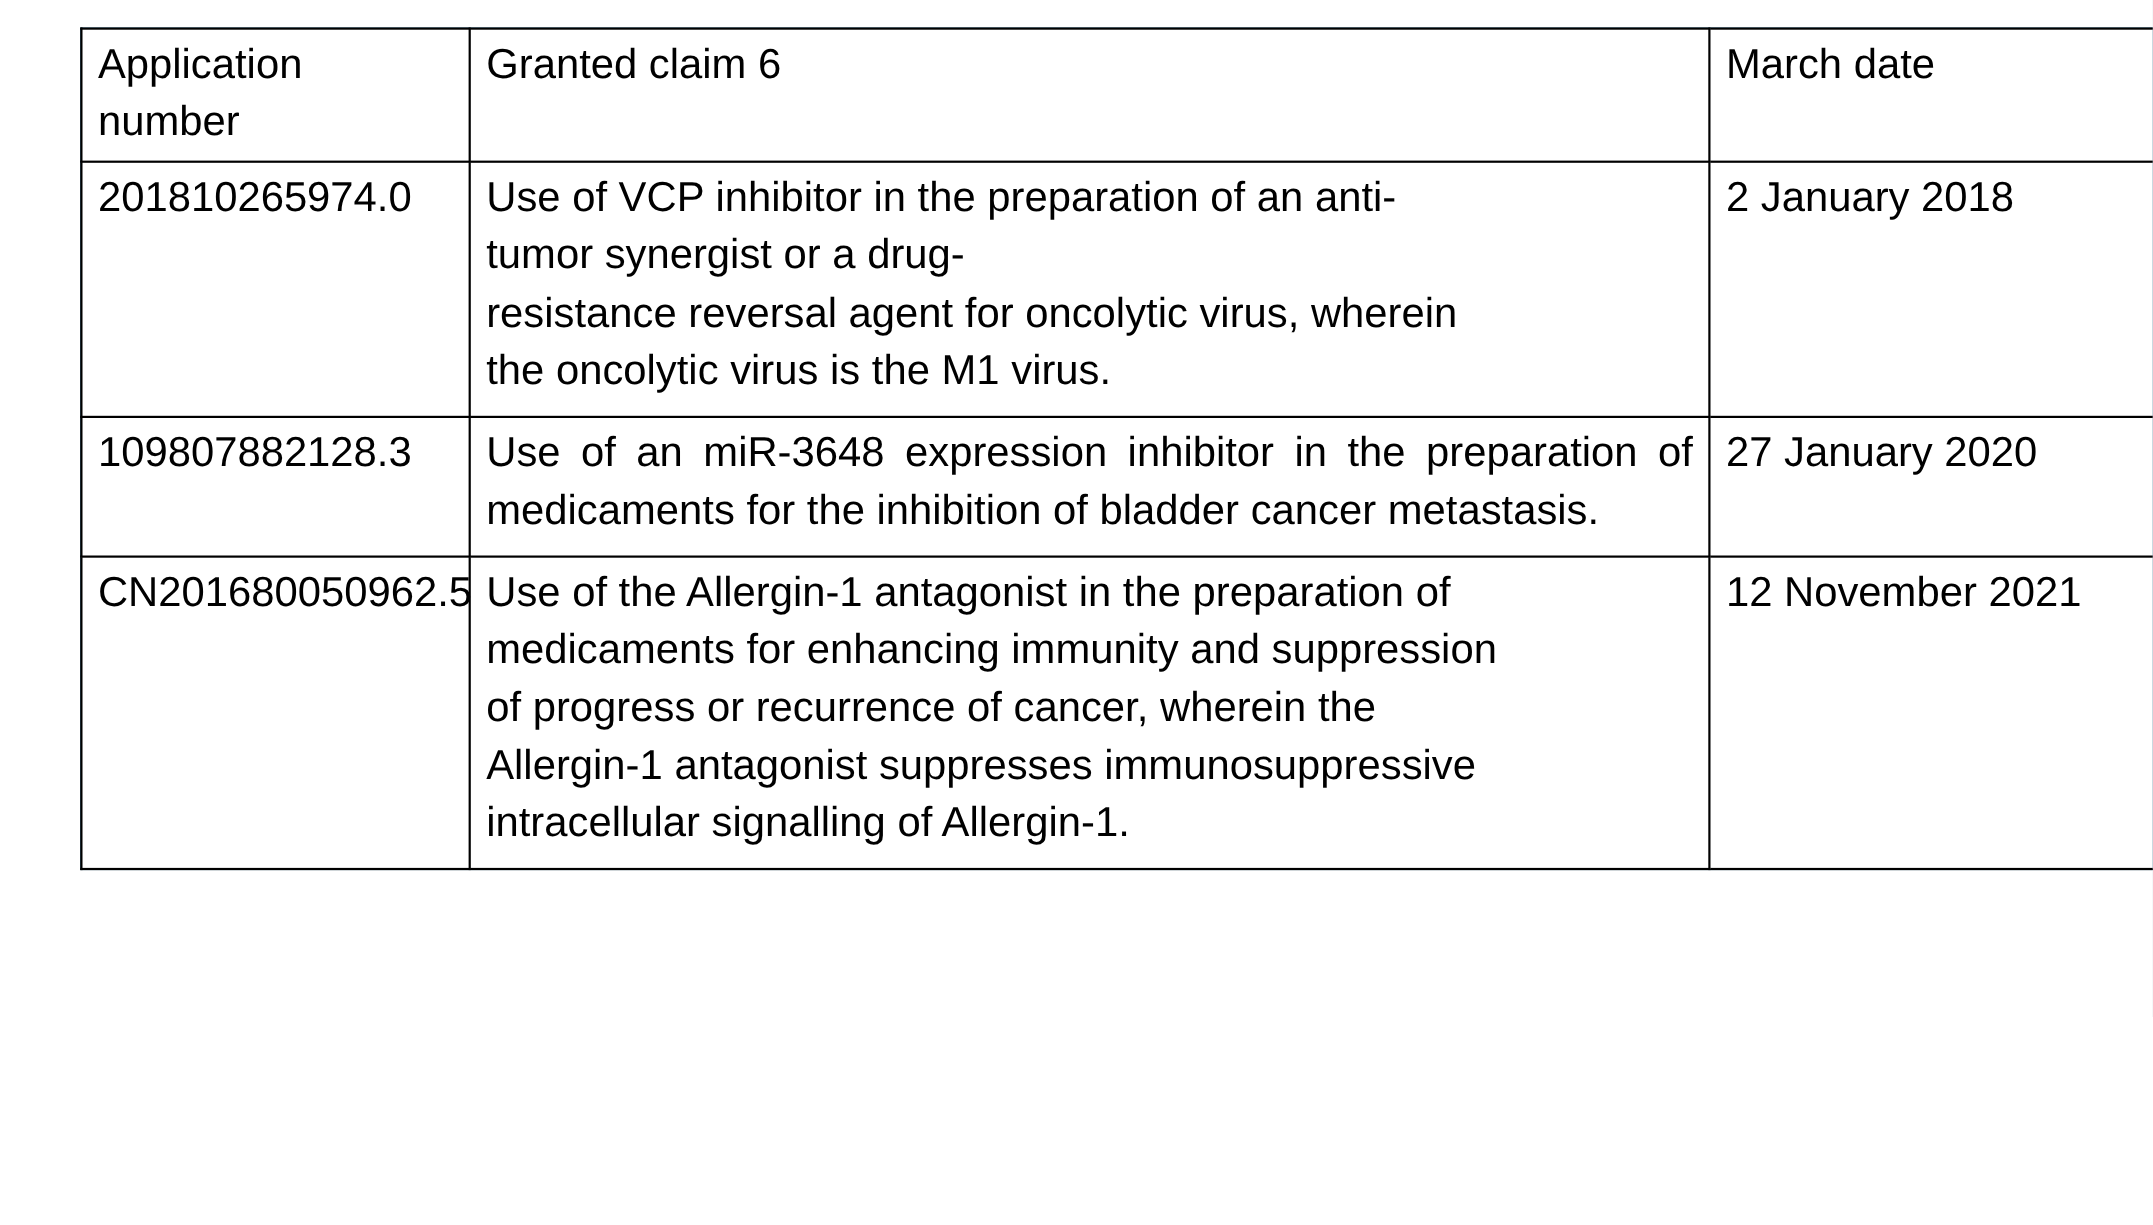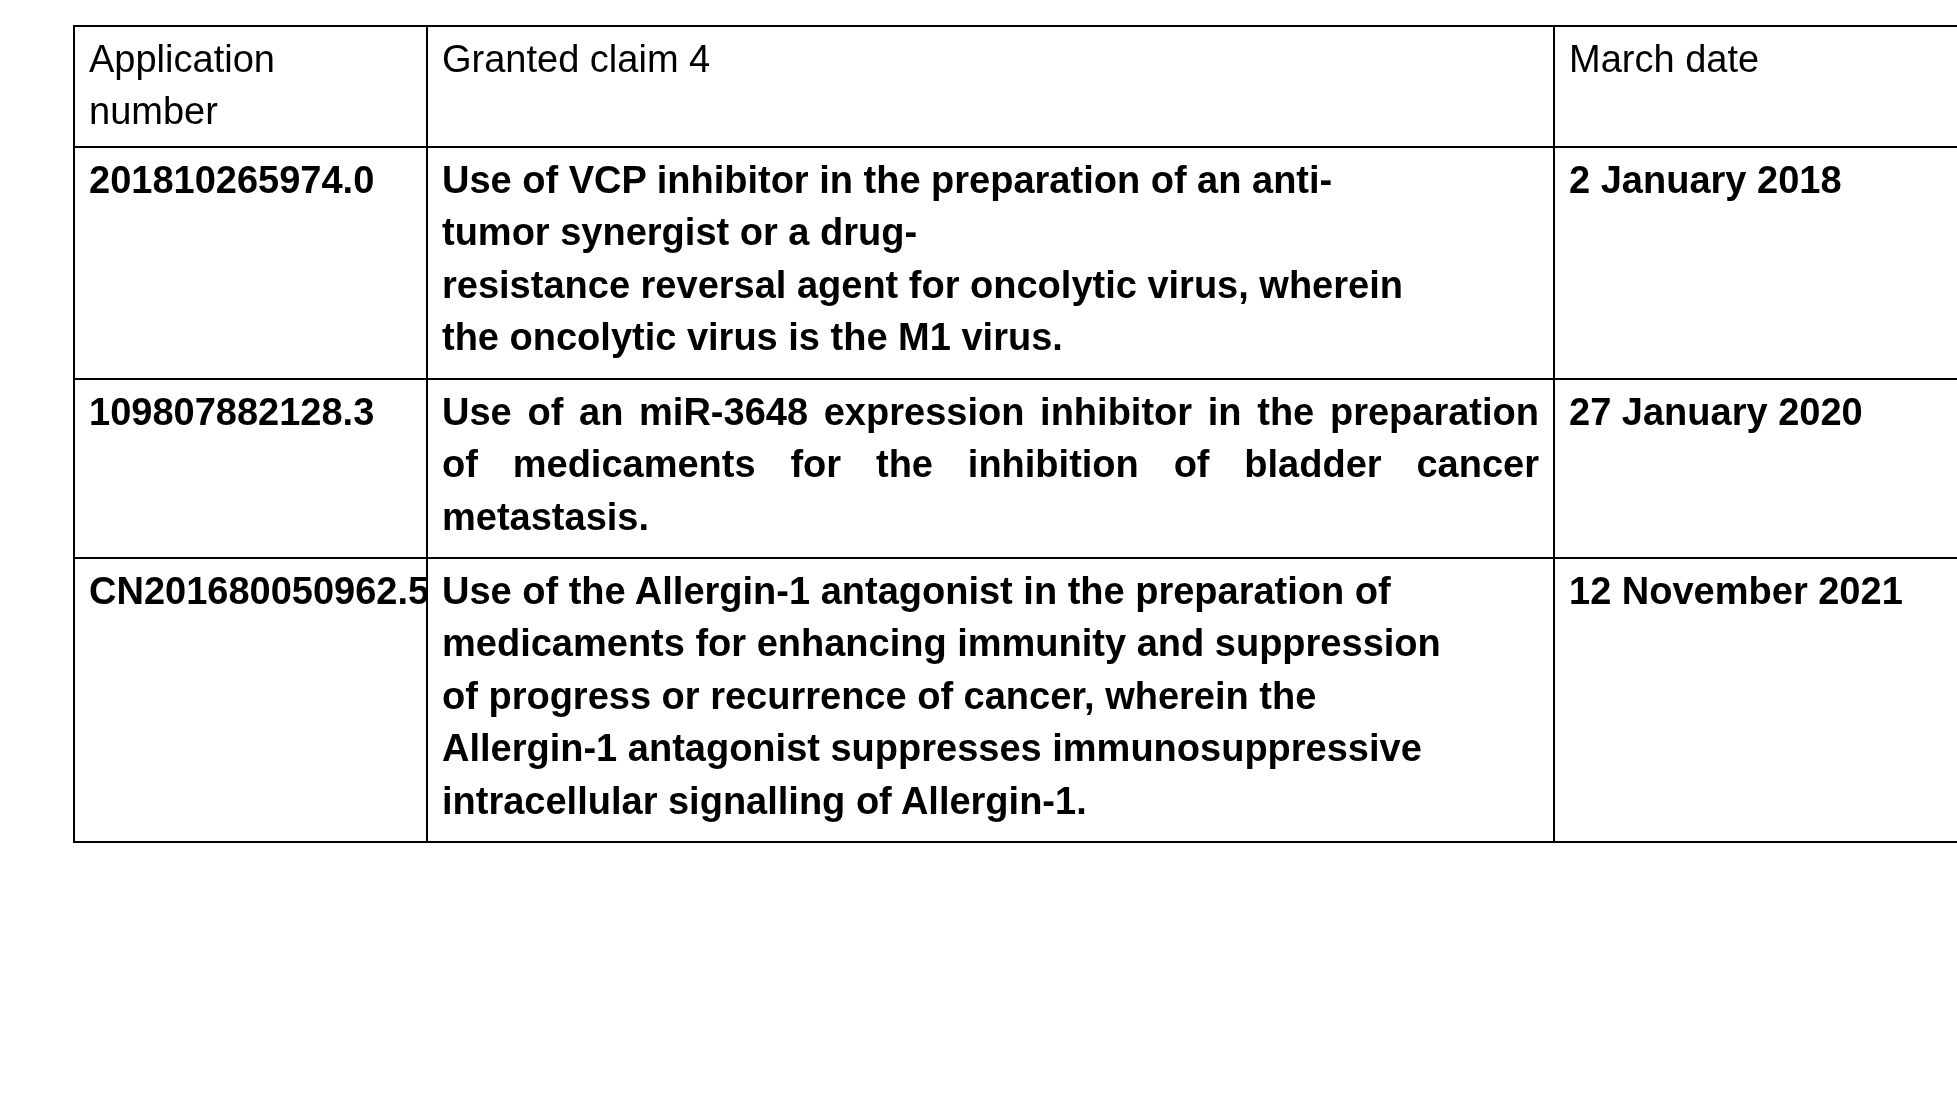--- a/index.html
+++ b/index.html
@@ -30,21 +30,21 @@
     background: #0c4a6e;
     margin-left: 48px;
   }
   .patent-table td,
   .patent-table th {
     border: 2px solid #000000;
     vertical-align: top;
     padding: 6px 14px 14px 14px;
     font-size: 38px;
     line-height: 1.38;
-    font-weight: bold;
+    font-weight: normal;
     text-align: left;
     background: #ffffff;
   }
   col.c-appno { width: 353px; }
   col.c-claim { width: 1127px; }
   col.c-date  { width: 435px; }
 
   .patent-table th {
     font-weight: normal;
     padding-bottom: 8px;
@@ -75,21 +75,21 @@
       <col class="c-appno">
       <col class="c-claim">
       <col class="c-date">
     </colgroup>
     <thead>
       <tr>
         <th>
           <span class="cell-text">Application number</span>
         </th>
         <th>
-          <span class="cell-text">Granted claim 4</span>
+          <span class="cell-text">Granted claim 6</span>
         </th>
         <th>
           <span class="cell-text">March date</span>
         </th>
       </tr>
     </thead>
     <tbody>
 
       <tr>
         <td>

